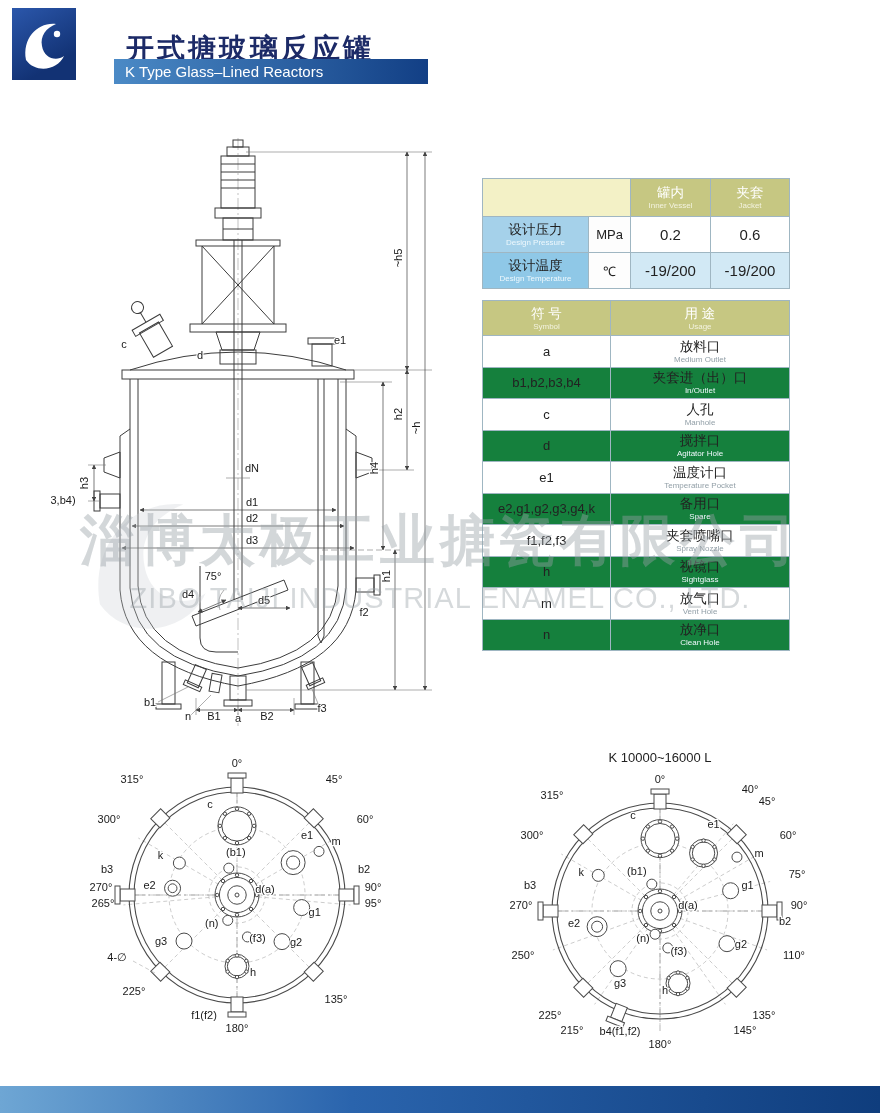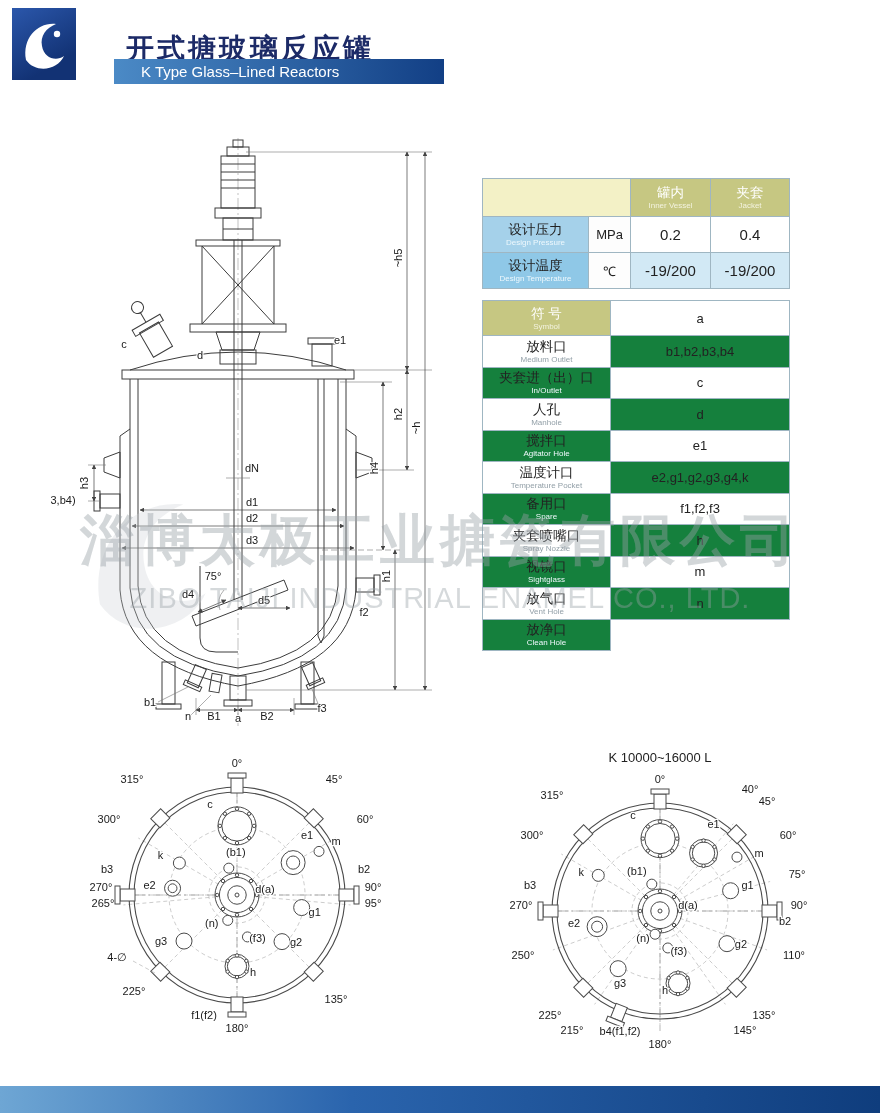--- a/index.html
+++ b/index.html
@@ -5,21 +5,21 @@
   html,body{margin:0;padding:0}
   body{width:880px;height:1113px;position:relative;background:#fff;overflow:hidden;
        font-family:"Liberation Sans",sans-serif;color:#222}
 
   
   .logo{position:absolute;left:12px;top:8px;width:64px;height:72px;
         background:linear-gradient(150deg,#2b57ab 0%,#123274 75%)}
   .title-cn{position:absolute;left:114px;top:18px;margin:12px;font-size:28px;font-weight:bold;
             color:#1c2a67;letter-spacing:3px}
   .title-bar{position:absolute;left:114px;top:59px;width:303px;height:25px;line-height:25px;
-             padding-left:27px;color:#fff;font-size:15px;
+             padding-left:11px;color:#fff;font-size:15px;
              background:linear-gradient(90deg,#4b8ac6,#123f85)}
 
   
   .wm{position:absolute;left:0;width:880px;text-align:center;pointer-events:none;z-index:30;
       color:#99a1a7;white-space:nowrap}
   .wm-cn{top:504px;font-size:55px;font-weight:bold;letter-spacing:5px;opacity:.42}
   .wm-en{top:582px;font-size:29px;letter-spacing:1px;opacity:.40}
   .wm-logo{position:absolute;left:50px;top:460px;opacity:.30;pointer-events:none;z-index:29}
 
   
@@ -255,30 +255,34 @@
     <div class="cn">罐内</div>
     <div class="en2">Inner Vessel</div>
   </div>
   <div class="pc khaki">
     <div class="cn">夹套</div>
     <div class="en2">Jacket</div>
   </div>
   <div id="pressure-rows" style="display:contents"><div class="pc lbl-blue1">
         <div class="cn">设计压力</div>
         <div class="en2">Design Pressure</div>
-      </div><div class="pc unit">MPa</div><div class="pc val">0.2</div><div class="pc val">0.4</div><div class="pc lbl-blue2">
+      </div><div class="pc unit">MPa</div><div class="pc val">0.2</div><div class="pc val">0.6</div><div class="pc lbl-blue2">
         <div class="cn">设计温度</div>
         <div class="en2">Design Temperature</div>
       </div><div class="pc unit">℃</div><div class="pc val val-blue">-19/200</div><div class="pc val val-blue">-19/200</div></div>
 </div>
 
 <div class="stable">
   <div class="sc khaki">
     <div class="cn">符 号</div>
     <div class="en2">Symbol</div>
+  </div>
+  <div class="sc khaki">
+    <div class="cn">用 途</div>
+    <div class="en2">Usage</div>
   </div>
   <div id="symbol-rows" style="display:contents"><div class="sc st-sym">a</div><div class="sc st-usage">
         <div class="cn">放料口</div>
         <div class="en2">Medium Outlet</div>
       </div><div class="sc st-sym alt">b1,b2,b3,b4</div><div class="sc st-usage alt">
         <div class="cn">夹套进（出）口</div>
         <div class="en2">In/Outlet</div>
       </div><div class="sc st-sym">c</div><div class="sc st-usage">
         <div class="cn">人孔</div>
         <div class="en2">Manhole</div>

